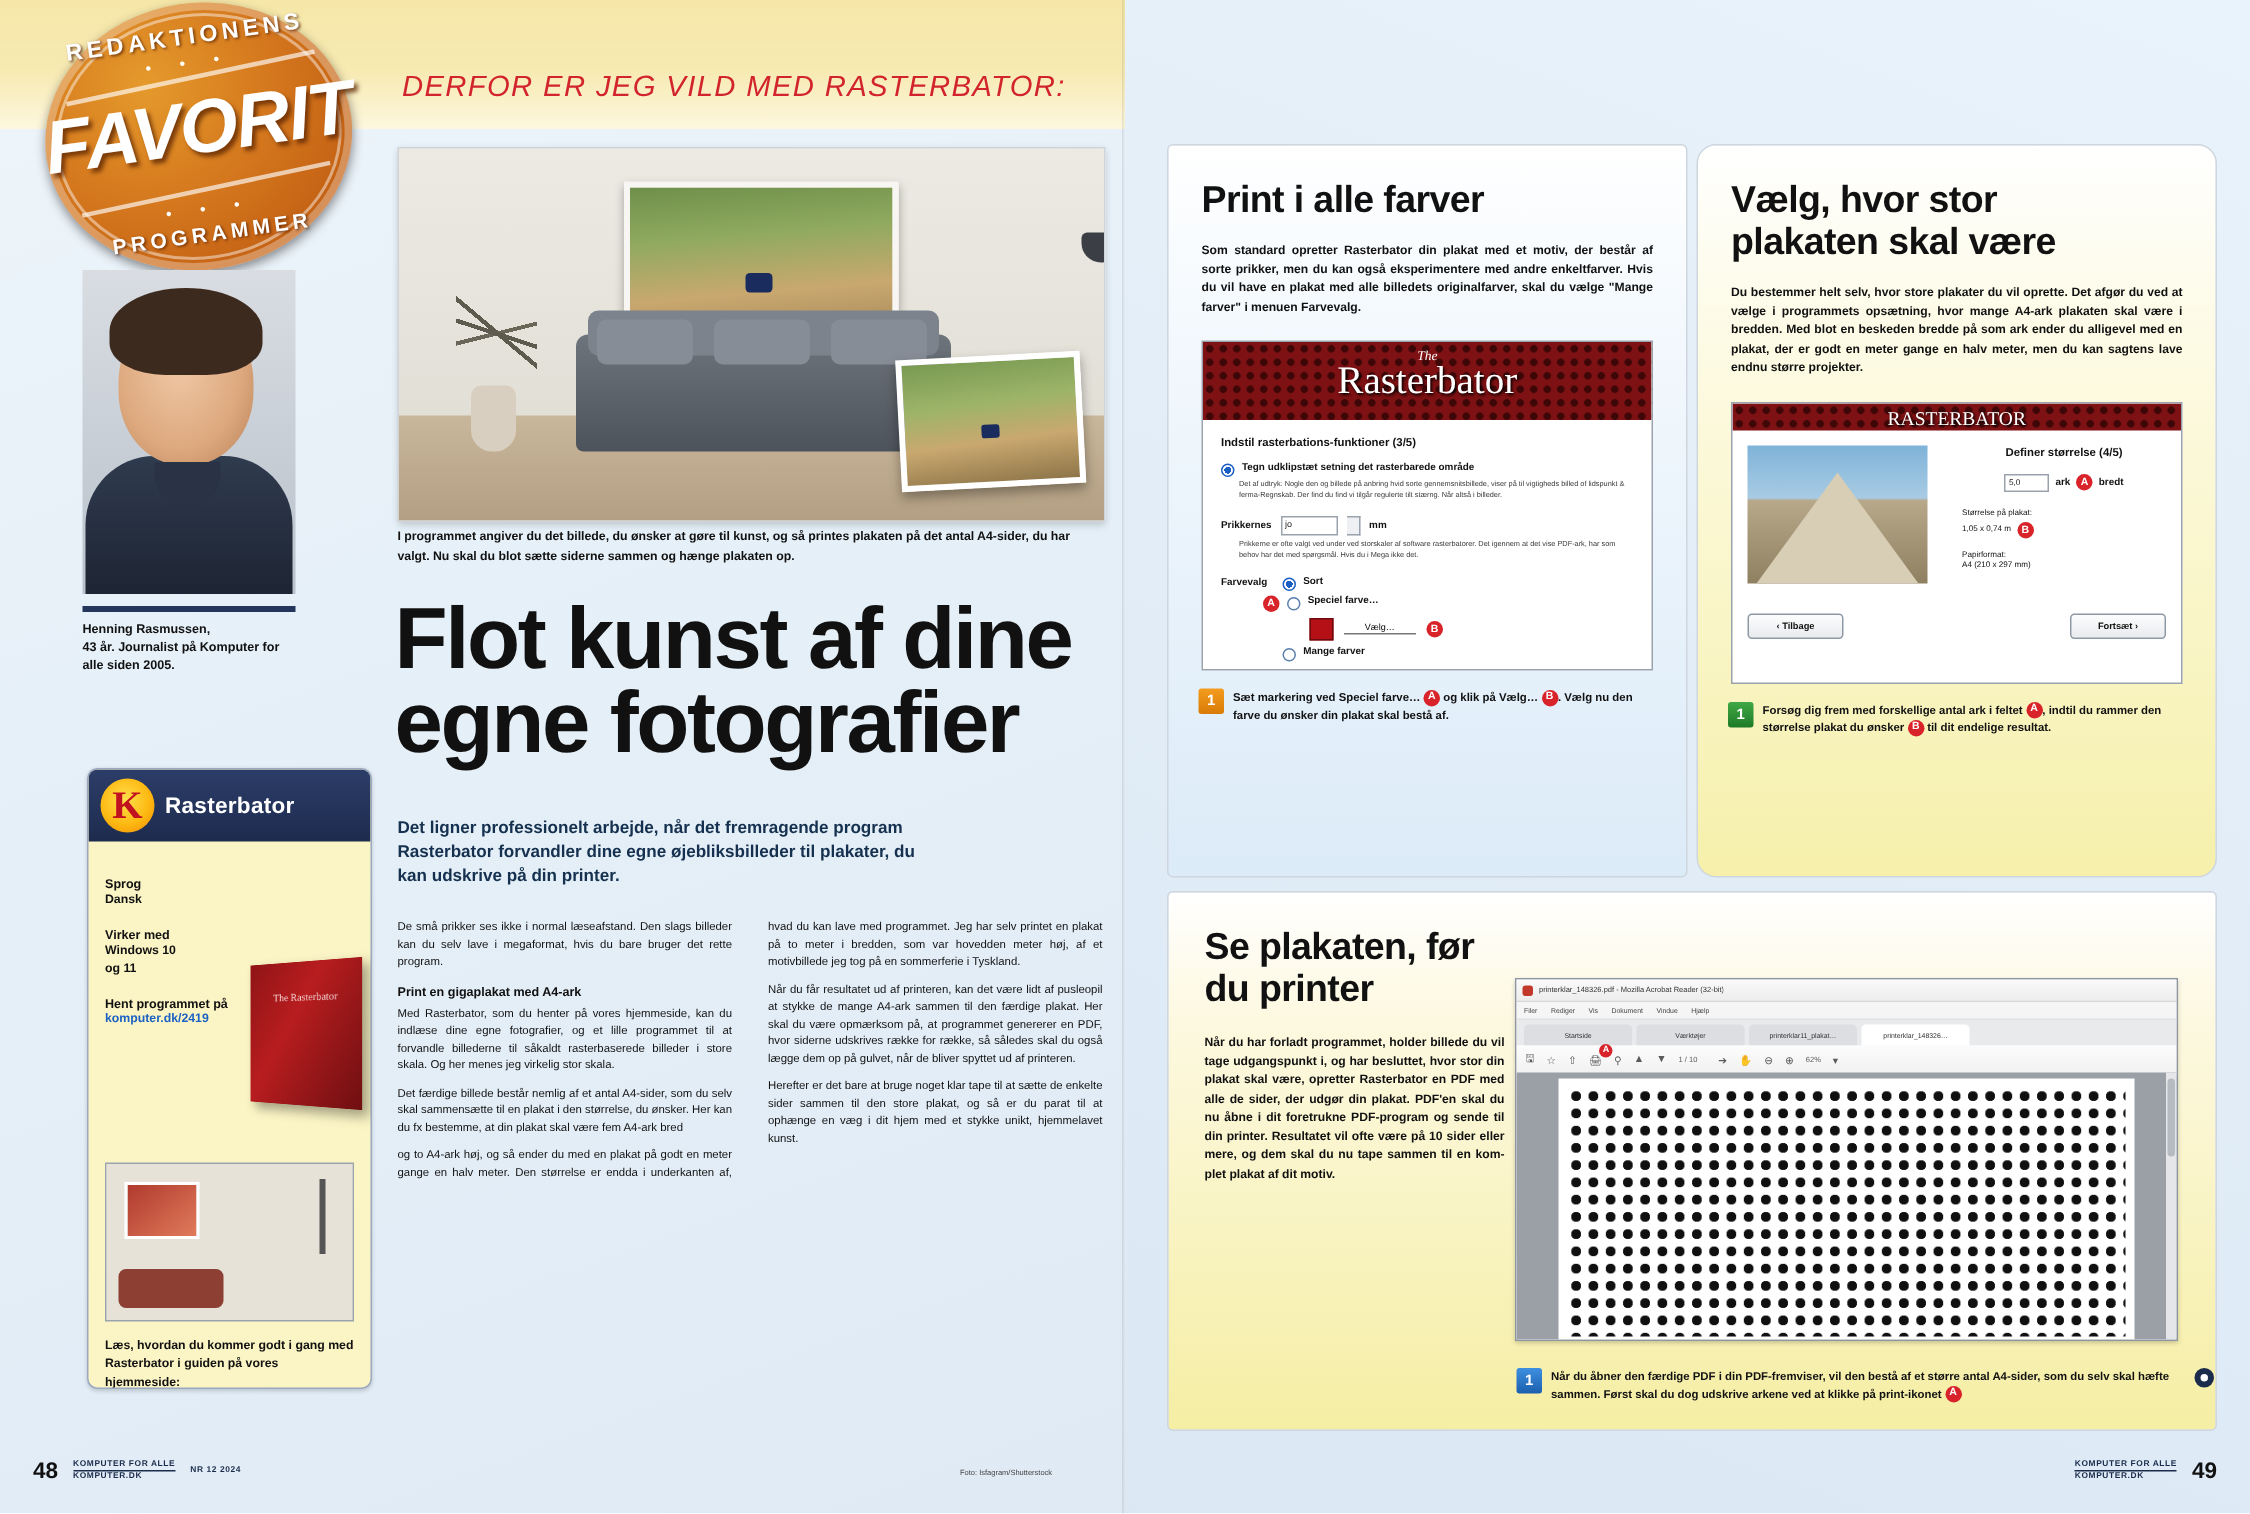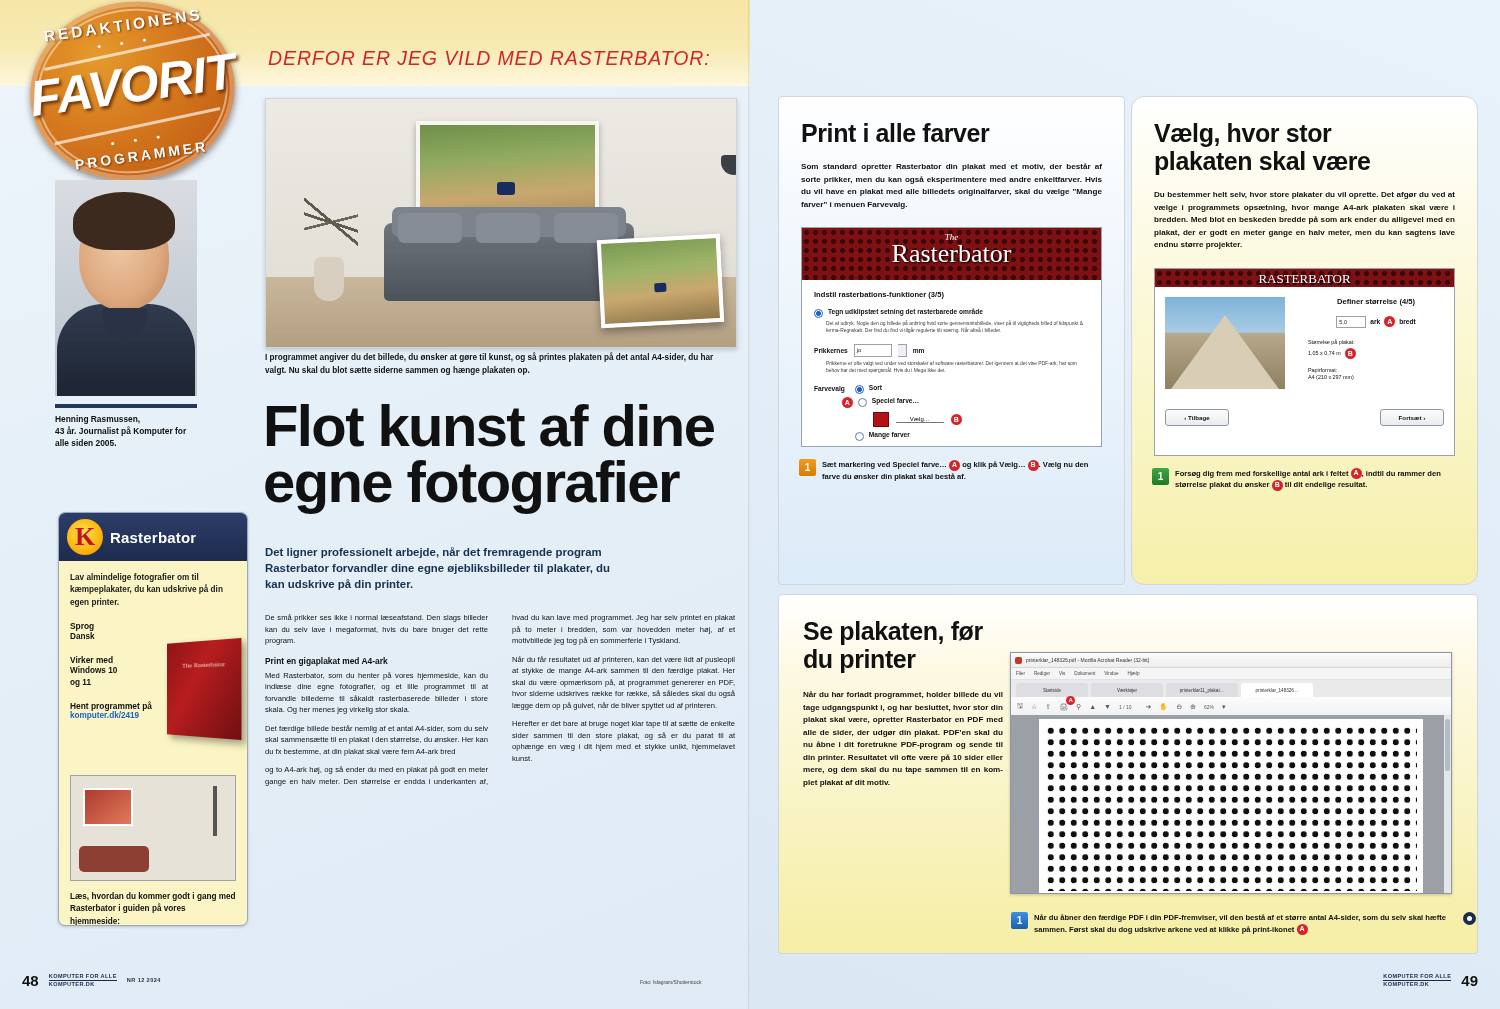--- a/index.html
+++ b/index.html
@@ -286,21 +286,20 @@
       <span class="rl">43 år. Journalist på Komputer for</span>
       <span class="rl">alle siden 2005.</span>
     </div>
 
     <div class="infobox">
       <div class="infobox-head">
         <div class="k-logo"></div>
         <div class="infobox-title">Rasterbator</div>
       </div>
       <div class="infobox-body">
-        <div class="ib-lead">Lav almindelige fotografier om til kæmpeplakater, du kan udskrive på din egen printer.</div>
 
         <div class="ib-boxshot">
           <span>The Rasterbator</span>
         </div>
 
         <div class="ib-lbl">Sprog</div>
         <div class="ib-val">Dansk</div>
 
         <div class="ib-lbl">Virker med</div>
         <div class="ib-val">Windows 10</div>

